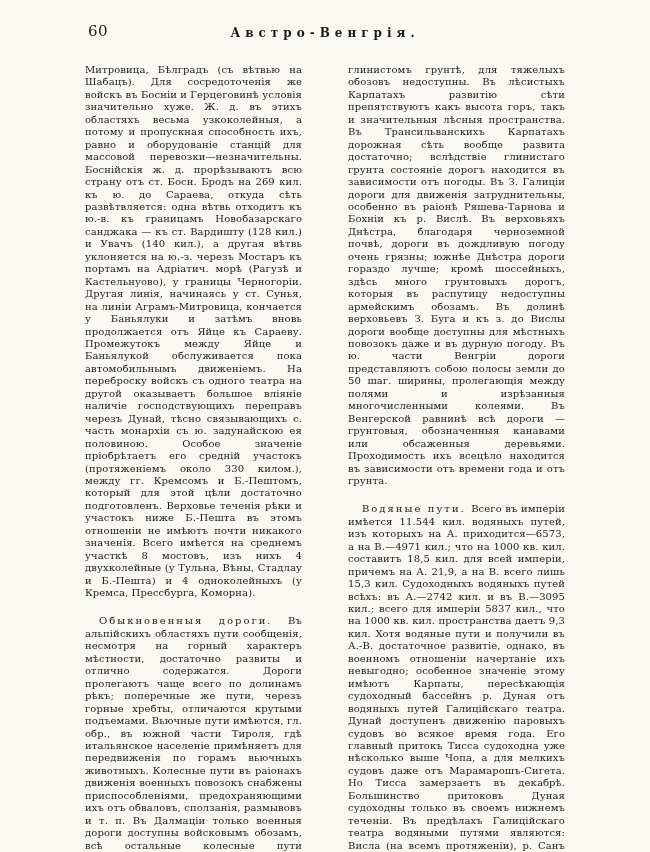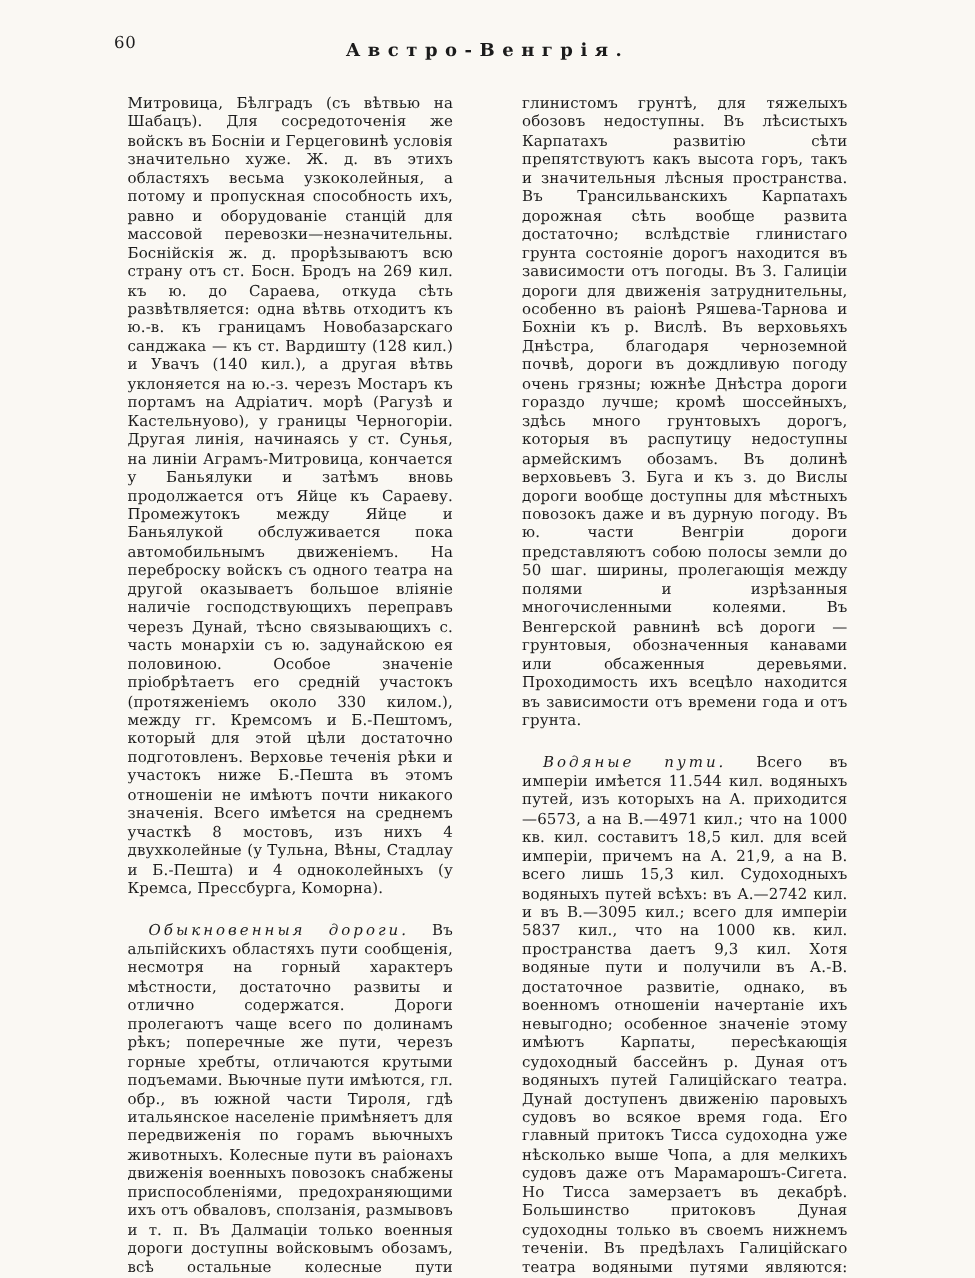--- a/index.html
+++ b/index.html
@@ -20,23 +20,23 @@
     box-sizing: border-box;
   }
   .header {
     position: relative;
     padding-top: 22px;
     text-align: center;
     height: 18px;
   }
   .page-num {
     position: absolute;
-    left: 76px;
+    left: 88px;
     top: 22px;
-    font-size: 11px;
+    font-size: 15px;
     letter-spacing: 0.5px;
   }
   .header-title {
     font-size: 12px;
     font-weight: bold;
     letter-spacing: 5px;
   }
   .columns {
     display: flex;
     justify-content: center;
@@ -52,21 +52,20 @@
   }
   .col p {
     margin: 16px;
     padding: 0;
   }
   .col p.indent {
     text-indent: 14px;
   }
   .lead {
     letter-spacing: 2px;
-    font-style: italic;
   }
 </style>
 </head>
 <body>
 
 <div class="page">
   <div class="header">
     <span class="page-num">60</span>
     <span class="header-title">Австро-Венгрія.</span>
   </div>

